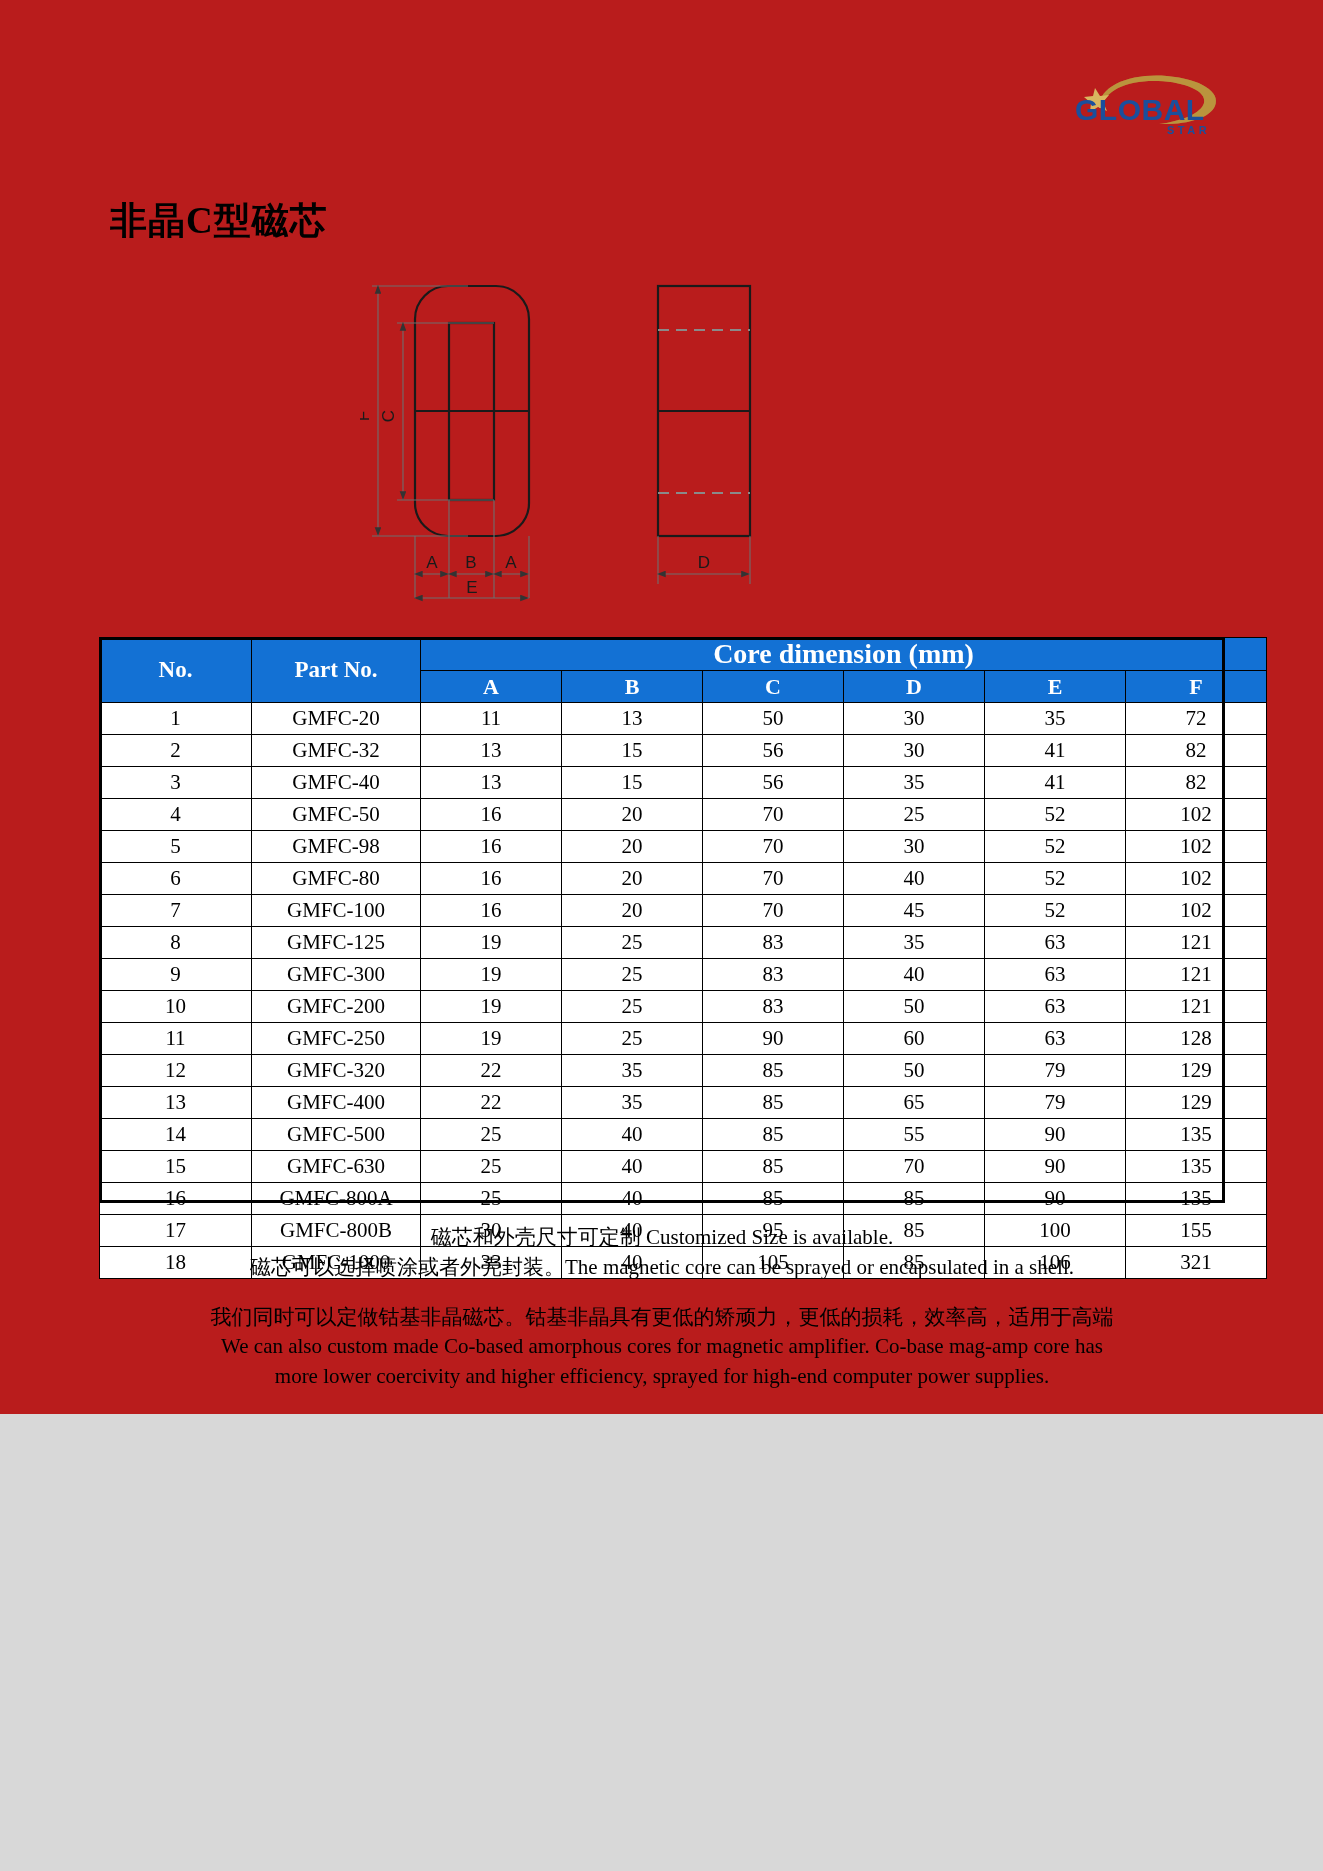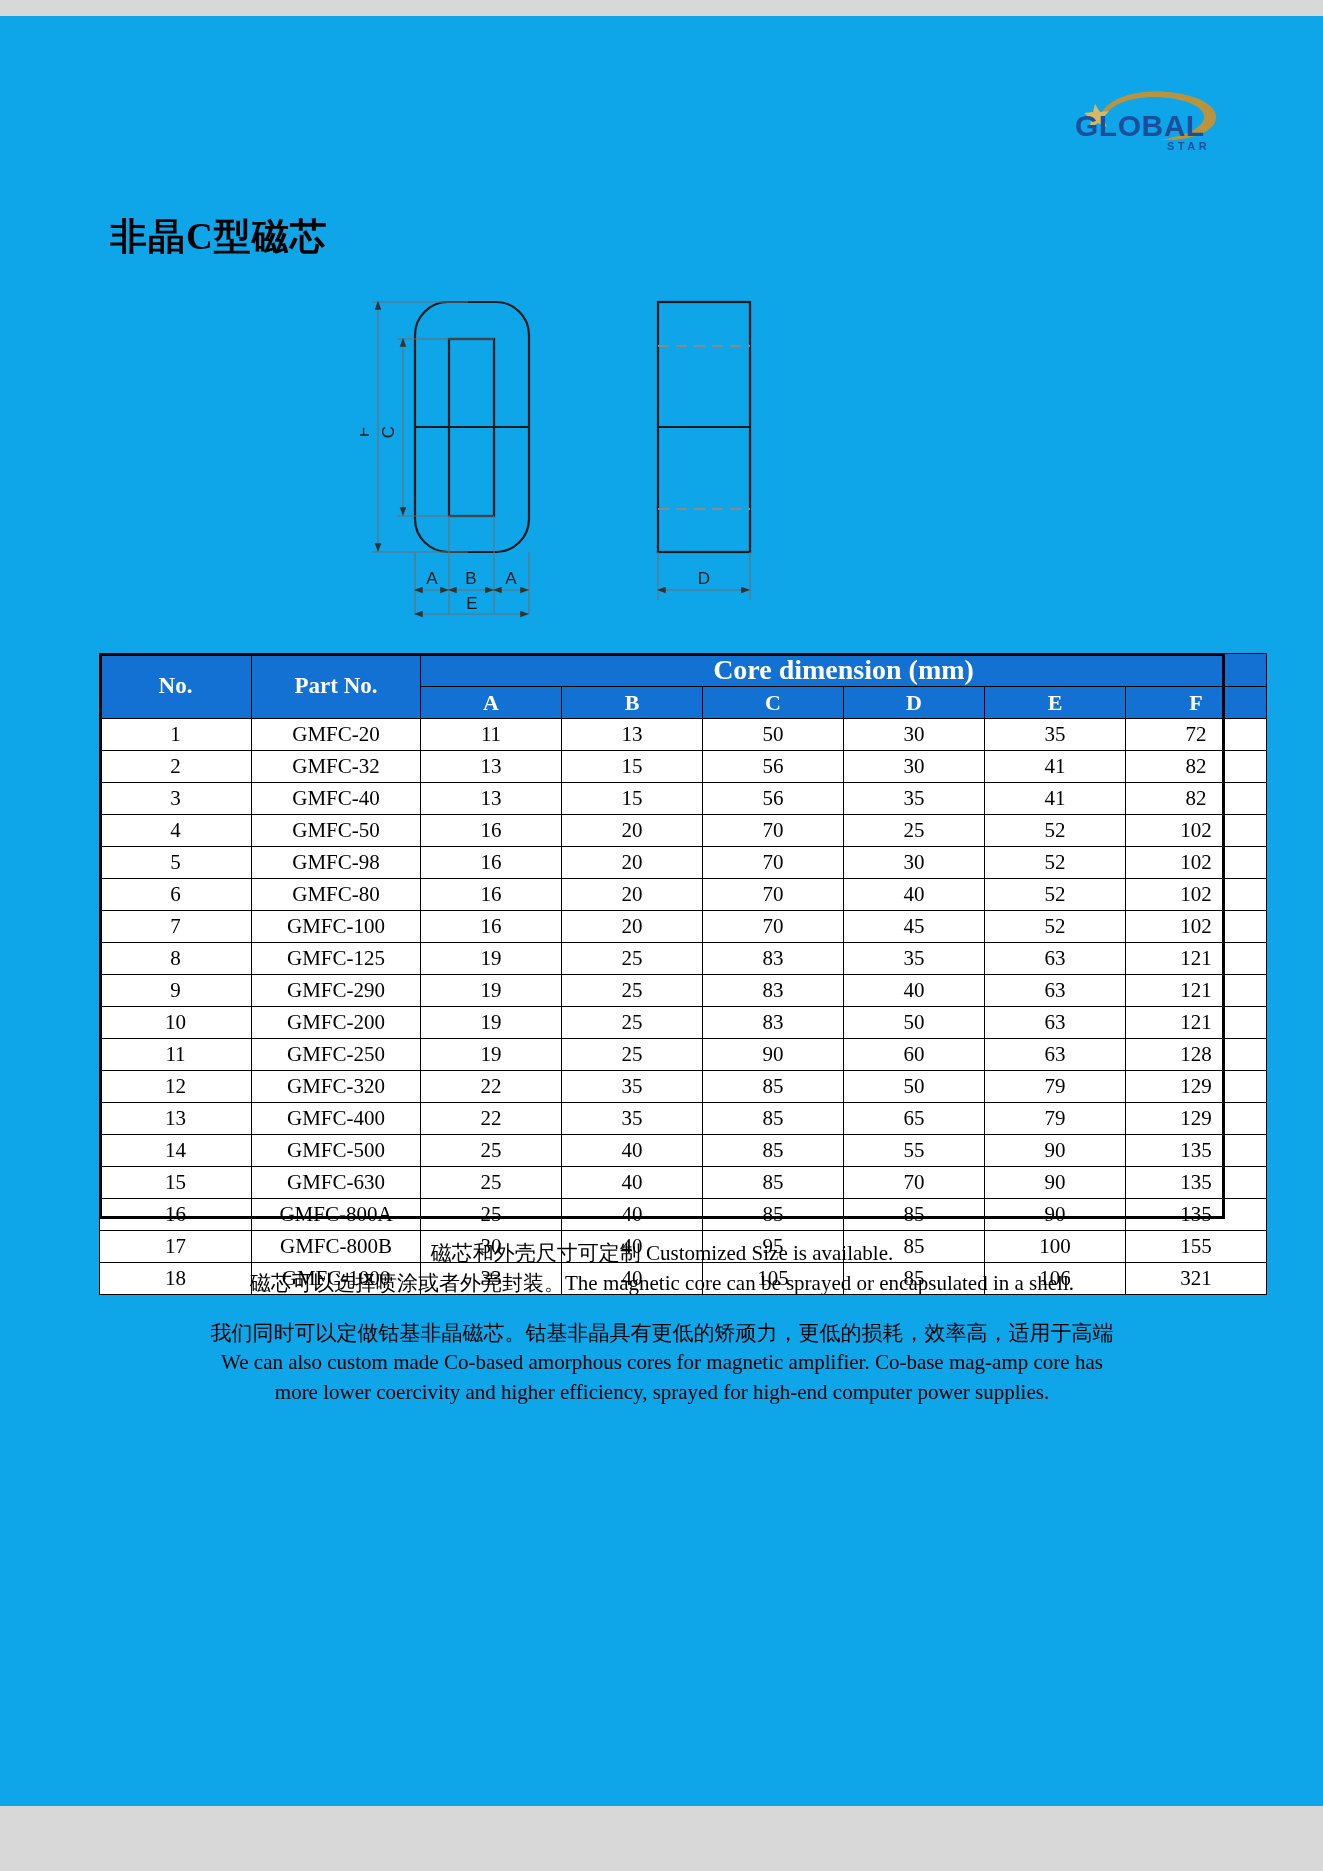--- a/index.html
+++ b/index.html
@@ -3,23 +3,23 @@
 <meta charset="utf-8">
 <style>
   html, body {
     margin: 0;
     padding: 0;
     background: #d8d8d8;
   }
   .page {
     position: relative;
     width: 1323px;
-    height: 1790px;
-    margin: 16px auto;
-    background: #0ea5e9;
+    height: 1414px;
+    margin: 0 auto;
+    background: #b91c1c;
     box-sizing: border-box;
     font-family: "Liberation Serif", "DejaVu Serif", serif;
     color: #000000;
     overflow: hidden;
   }
 
   
   .logo {
     position: absolute;
     left: 1055px;
@@ -326,21 +326,21 @@
             <td>GMFC-125</td>
             <td>19</td>
             <td>25</td>
             <td>83</td>
             <td>35</td>
             <td>63</td>
             <td>121</td>
           </tr>
           <tr>
             <td>9</td>
-            <td>GMFC-290</td>
+            <td>GMFC-300</td>
             <td>19</td>
             <td>25</td>
             <td>83</td>
             <td>40</td>
             <td>63</td>
             <td>121</td>
           </tr>
           <tr>
             <td>10</td>
             <td>GMFC-200</td>

